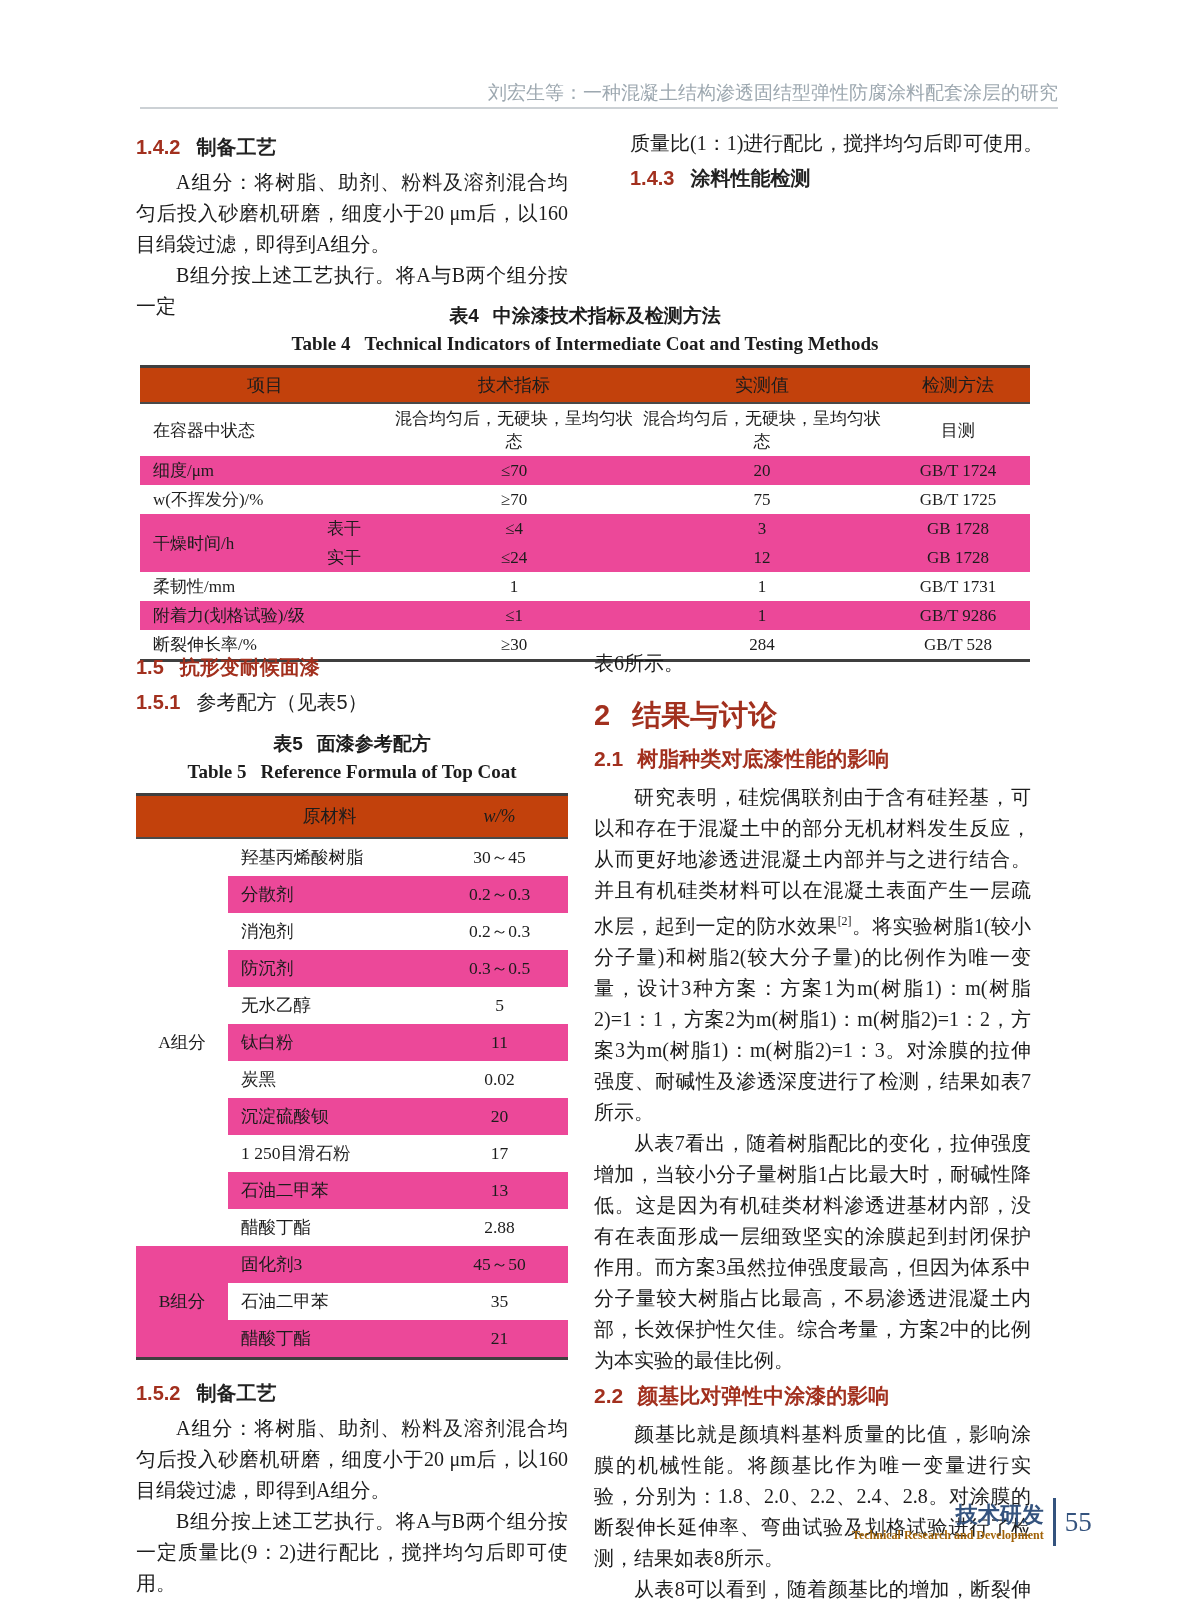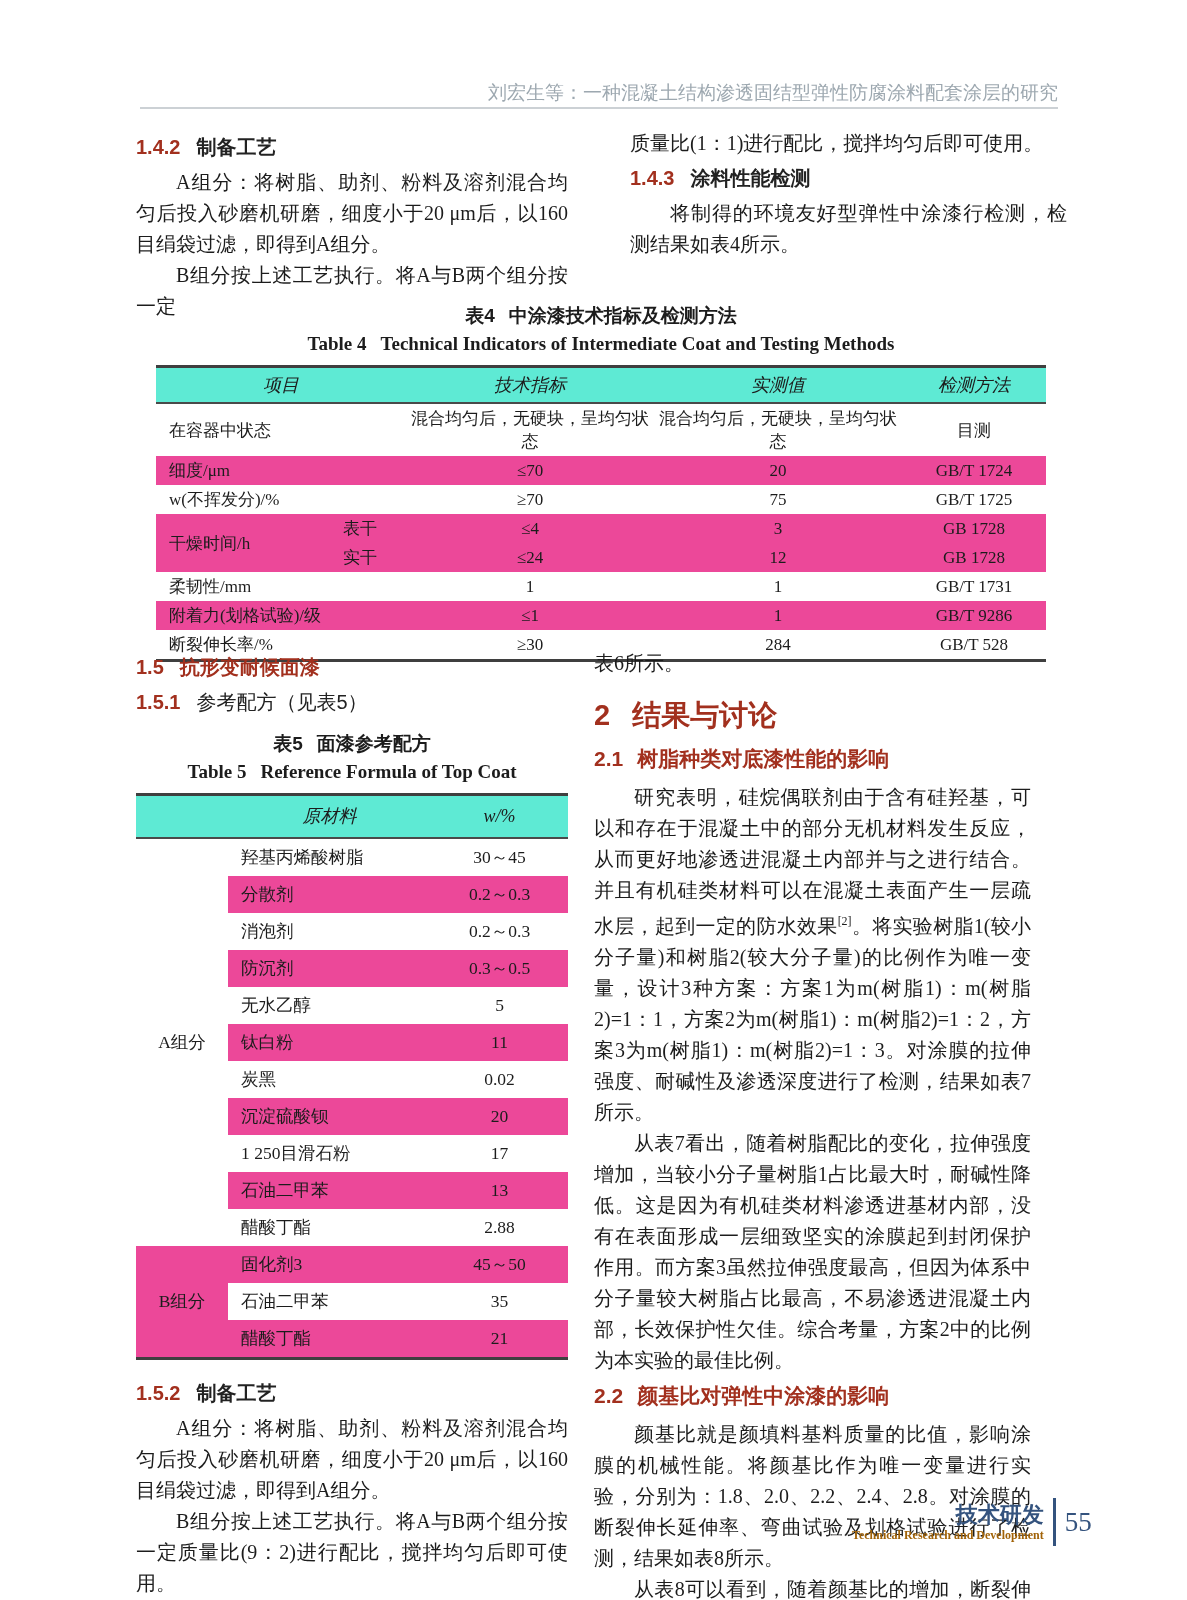--- a/index.html
+++ b/index.html
@@ -43,25 +43,25 @@
   .hsub .num { margin-right:14px; }
   sup { font-size:12px; }
 
   
   .cap { text-align:center; margin:0 0 3px; line-height:25px; }
   .cap-cn { font-family:"Liberation Sans","DejaVu Sans",sans-serif; font-size:19px; font-weight:bold; }
   .cap-en { font-family:"Liberation Serif","DejaVu Serif",serif; font-size:19px; font-weight:bold; margin-bottom:9px; }
   .cap .lbl { margin-right:14px; }
 
   
-  .tbl4wrap { position:absolute; left:156px; top:303px; width:890px; }
+  .tbl4wrap { position:absolute; left:140px; top:303px; width:890px; }
   table { border-collapse:collapse; width:100%; }
   .tbl { border-top:3px solid #3f3f3f; border-bottom:3px solid #3f3f3f; font-size:17px; }
   .tbl td { text-align:center; padding:3px 4px; height:22px; }
-  .tbl tr.thead td { background:#5eead4; border-bottom:2px solid #4a4a4a; font-size:18px; padding:5px 5px;font-style:italic; }
+  .tbl tr.thead td { background:#c2410c; border-bottom:2px solid #4a4a4a; font-size:18px; padding:5px 5px; }
   .tbl tr.pk td { background:#ec4899; }
   .tbl td.wcell { background:#ffffff;margin-top:41px; }
   .tbl td.c-left { text-align:left; padding-left:13px; }
   .tbl td.grp-pk { background:#d5a29b; }
   .t5 { font-size:17.5px; }
   .t5 td { height:24px; }
   .ital { font-style:italic; }
   .t5wrap { margin-top:14px; }
 
   
@@ -86,21 +86,20 @@
     </div>
     <p class="para ind">A组分：将树脂、助剂、粉料及溶剂混合均匀后投入砂磨机研磨，细度小于20 μm后，以160目绢袋过滤，即得到A组分。</p>
     <p class="para ind">B组分按上述工艺执行。将A与B两个组分按一定</p>
   </div>
 
   <div class="col col-rt">
     <p class="para">质量比(1：1)进行配比，搅拌均匀后即可使用。</p>
     <div class="h3">
       <span class="num">1.4.3</span><span>涂料性能检测</span>
     </div>
-    <p class="para ind">将制得的环境友好型弹性中涂漆行检测，检测结果如表4所示。</p>
   </div>
 
   <div class="tbl4wrap">
     <div class="cap cap-cn">
       <span class="lbl">表4</span><span>中涂漆技术指标及检测方法</span>
     </div>
     <div class="cap cap-en">
       <span class="lbl">Table 4</span><span>Technical Indicators of Intermediate Coat and Testing Methods</span>
     </div>
     <table class="tbl t4">

